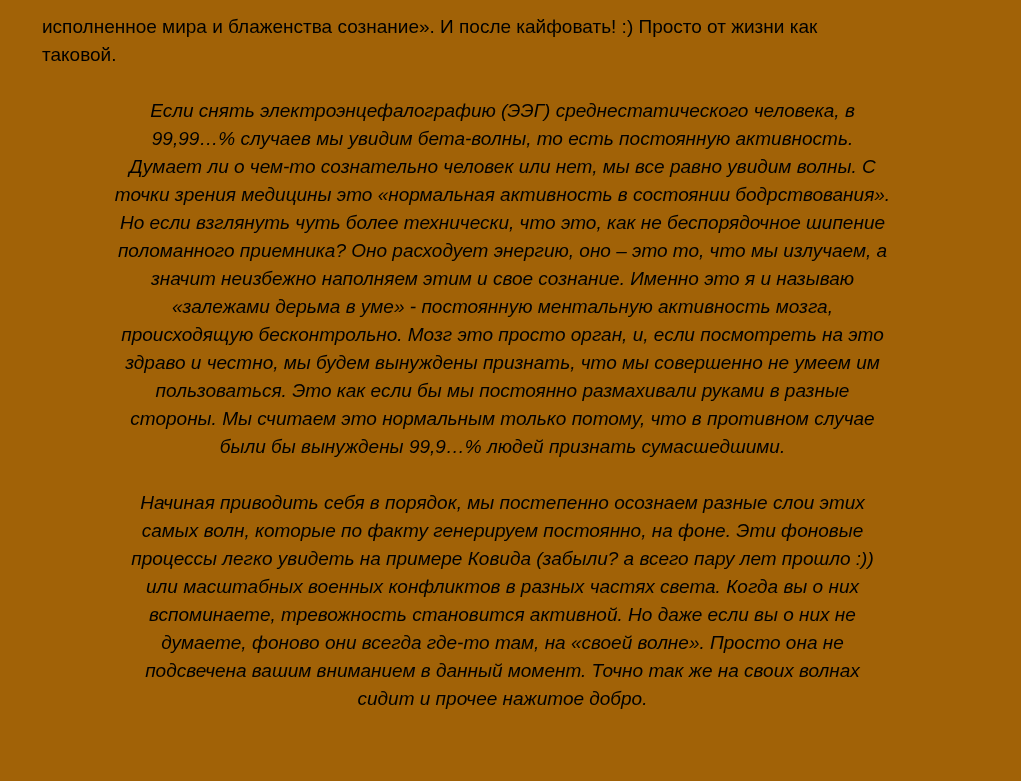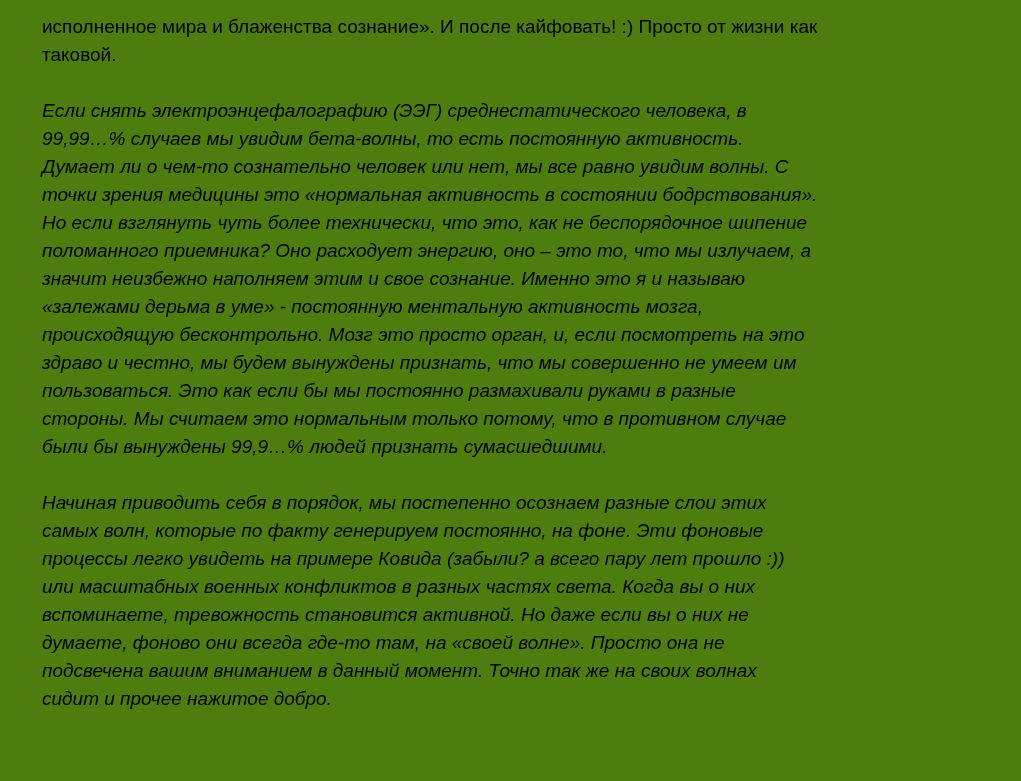--- a/index.html
+++ b/index.html
@@ -12,31 +12,31 @@
     height: 781px;
     overflow: hidden;
     font-family: "Liberation Sans", sans-serif;
     color: #000000;
   }
   .page {
     box-sizing: border-box;
     width: 1021px;
     height: 781px;
     padding: 13px 58px 0 42px;
-    background: #4d7c0f;
+    background: #a16207;
   }
   .para {
     margin: 0 0 28px 0;
     font-size: 19px;
     line-height: 28px;
     white-space: pre; 
     letter-spacing: 0;
   }
   .para.align-left  { text-align: left; }
-  .para.align-right { text-align: left; }
+  .para.align-right { text-align: center; }
   .para.italic      { font-style: italic; }
   .para.regular     { font-style: normal; }
 </style>
 </head>
 <body>
 
 <div class="page">
   <p class="para regular align-left">исполненное мира и блаженства сознание». И после кайфовать! :) Просто от жизни как
 таковой.</p>
 

